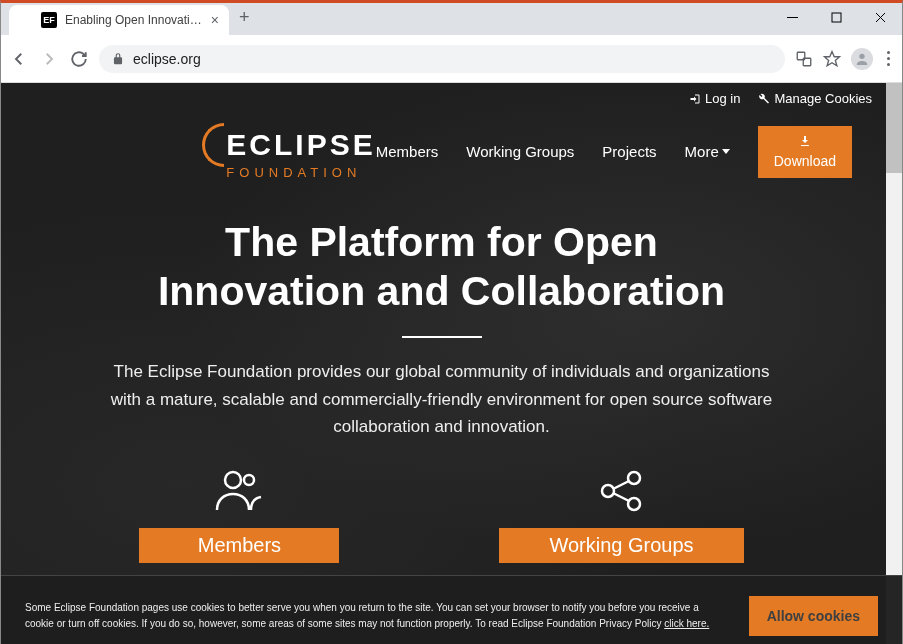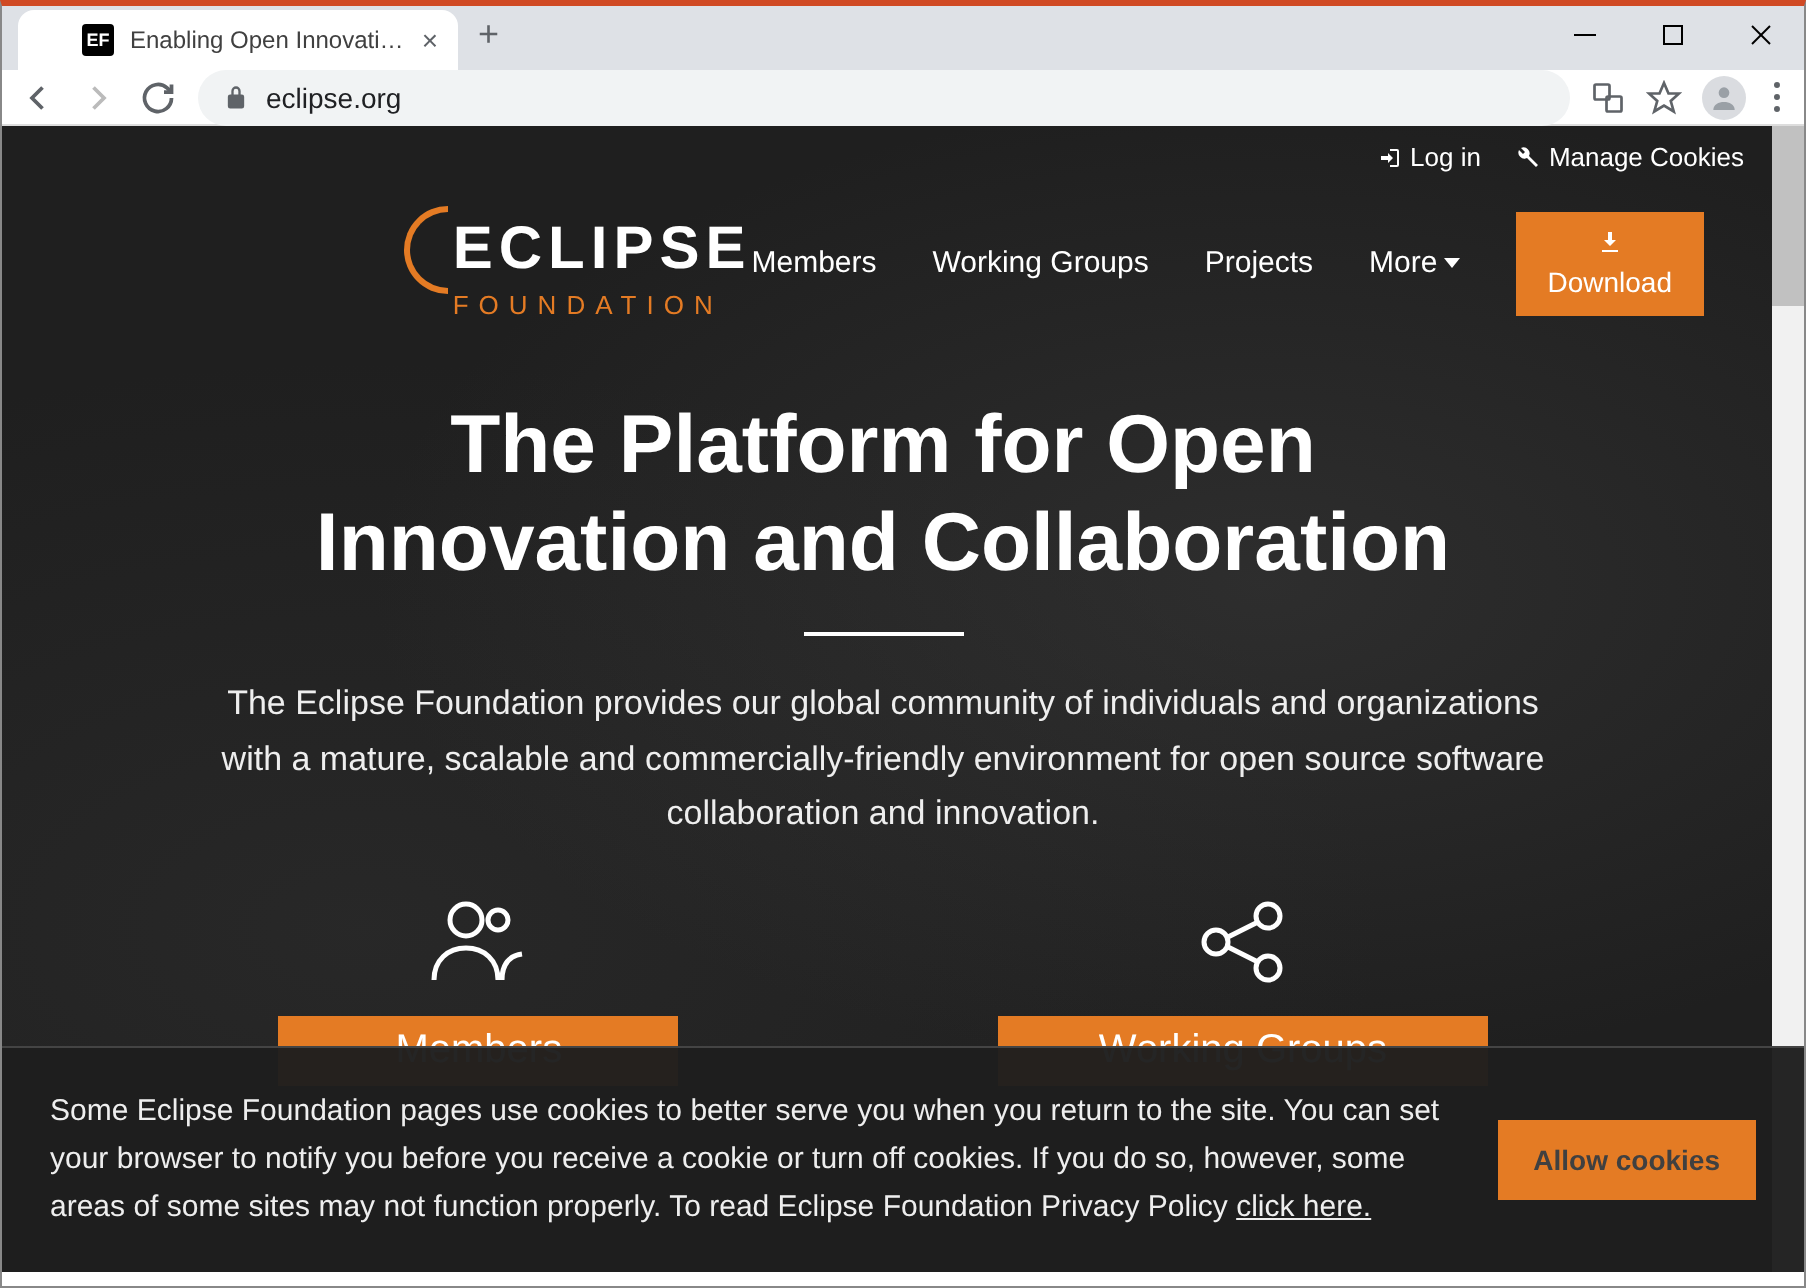--- a/index.html
+++ b/index.html
@@ -10,21 +10,21 @@
 .titlebar { height: 32px; background: #dee1e6; display: flex; align-items: flex-end; position: relative; }
 .tab { background: #fff; height: 30px; margin-left: 8px; border-radius: 8px 8px 0 0; display: flex; align-items: center; padding: 0 10px; gap: 8px; font-size: 12px; max-width: 220px; }
 .tab-favicon { width: 16px; height: 16px; background: #000; color: #fff; font-size: 9px; font-weight: bold; display: flex; align-items: center; justify-content: center; border-radius: 2px; margin-left: 22px; }
 .tab-title { white-space: nowrap; overflow: hidden; text-overflow: ellipsis; flex: 1; color: #404040; }
 .tab-close { font-size: 14px; color: #5f6368; cursor: pointer; }
 .new-tab { margin-left: 10px; font-size: 18px; color: #5f6368; align-self: center; cursor: pointer; margin-bottom: 4px; }
 .win-controls { position: absolute; right: 0; top: 0; display: flex; height: 28px; }
 .win-btn { width: 44px; display: flex; align-items: center; justify-content: center; cursor: pointer; }
 .win-btn svg { width: 11px; height: 11px; }
 
-.toolbar { height: 28px; background: #fff; display: flex; align-items: center; padding: 0 8px; gap: 10px; border-bottom: 1px solid #ddd; }
+.toolbar { height: 48px; background: #fff; display: flex; align-items: center; padding: 0 8px; gap: 10px; border-bottom: 1px solid #ddd; }
 .nav-btn { width: 20px; height: 20px; display: flex; align-items: center; justify-content: center; color: #5f6368; cursor: pointer; }
 .nav-btn.disabled { color: #bbb; }
 .addr { flex: 1; height: 28px; background: #f1f3f4; border-radius: 14px; display: flex; align-items: center; padding: 0 12px; gap: 8px; font-size: 14px; color: #202124; }
 .addr .lock { width: 14px; height: 14px; }
 .toolbar-icon { width: 18px; height: 18px; display: flex; align-items: center; justify-content: center; color: #5f6368; cursor: pointer; }
 .avatar { width: 22px; height: 22px; border-radius: 50%; background: #dadce0; display: flex; align-items: center; justify-content: center; }
 .kebab { display: flex; flex-direction: column; gap: 3px; cursor: pointer; padding: 0 4px; }
 .kebab span { width: 3px; height: 3px; background: #5f6368; border-radius: 50%; }
 
 
@@ -53,21 +53,21 @@
 .divider { width: 80px; height: 2px; background: #fff; margin: 20px auto; }
 .hero p { font-size: 17px; line-height: 1.6; max-width: 680px; margin: 14px auto 0 auto; color: #eee; }
 
 .tiles { display: flex; justify-content: center; gap: 160px; margin-top: 28px; }
 .tile { display: flex; flex-direction: column; align-items: center; gap: 14px; }
 .tile-icon { height: 46px; display: flex; align-items: center; justify-content: center; }
 .tile-btn { background: #e47b24; color: #fff; font-size: 20px; padding: 6px 50px; cursor: pointer; min-width: 200px; text-align: center; }
 
 
 .cookie { position: absolute; bottom: 0; left: 0; right: 0; background: rgba(30,30,30,0.97); padding: 20px 24px; display: flex; align-items: center; gap: 24px; border-top: 1px solid #444; }
-.cookie-text { flex: 1; font-size: 15px; line-height: 1.6; color: #eee; }
+.cookie-text { flex: 1; font-size: 10px; line-height: 1.6; color: #eee; }
 .cookie-link { text-decoration: underline; cursor: pointer; }
 .cookie-btns { display: flex; gap: 10px; }
 .decline-btn { background: #fff; color: #222; border: none; padding: 12px 18px; font-size: 14px; font-weight: 600; cursor: pointer; }
 .allow-btn { background: #e47b24; color: #404040; border: none; padding: 12px 18px; font-size: 14px; font-weight: 600; cursor: pointer; }
 </style>
 </head>
 <body>
 
 <div class="chrome">
 

